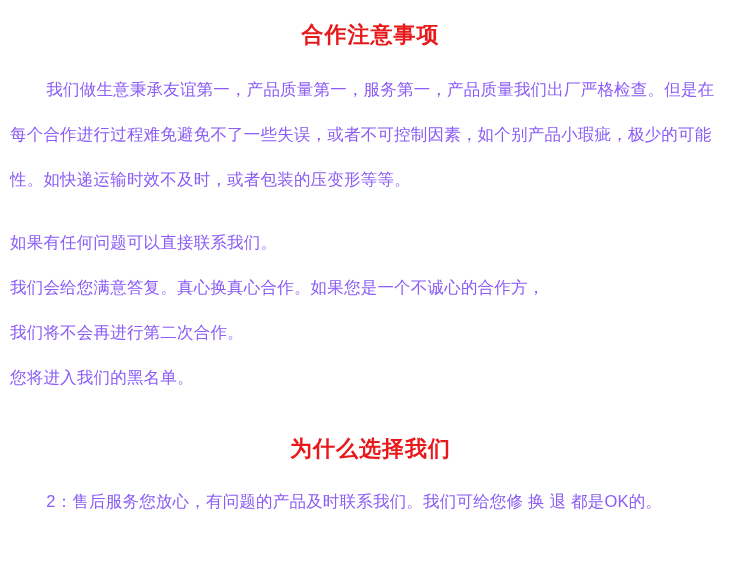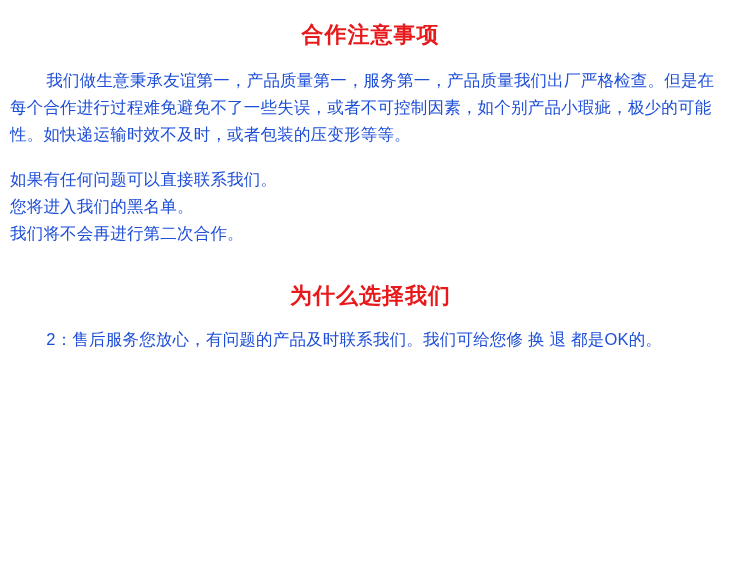--- a/index.html
+++ b/index.html
@@ -32,22 +32,22 @@
   .title-1 {
     margin-top: 6px;
     margin-bottom: 16px;
   }
   .title-2 {
     margin-top: 34px;
     margin-bottom: 14px;
   }
   .para {
     font-size: 16.5px;
-    line-height: 27px;
-    color: #1d4ed8;
+    line-height: 45px;
+    color: #8b5cf6;
     padding: 0 4px 0 2px;
     letter-spacing: 0.2px;
   }
   .indent {
     text-indent: 2.2em;
   }
   .block {
     margin: 0;
   }
   .gap-sm {
@@ -64,24 +64,25 @@
 <body>
 
 <div class="page">
 
   <h2 class="section-title title-1">合作注意事项</h2>
 
   <p class="para indent block">我们做生意秉承友谊第一，产品质量第一，服务第一，产品质量我们出厂严格检查。但是在每个合作进行过程难免避免不了一些失误，或者不可控制因素，如个别产品小瑕疵，极少的可能性。如快递运输时效不及时，或者包装的压变形等等。</p>
 
   <p class="para block gap-sm">如果有任何问题可以直接联系我们。</p>
 
+  <p class="para block">我们会给您满意答复。真心换真心合作。如果您是一个不诚心的合作方，</p>
+
+  <p class="para block">我们将不会再进行第二次合作。</p>
 
   <p class="para block">您将进入我们的黑名单。</p>
-
-  <p class="para block">我们将不会再进行第二次合作。</p>
 
   <h2 class="section-title title-2">为什么选择我们</h2>
 
 
 
   <p class="para indent block gap-md clip">2：售后服务您放心，有问题的产品及时联系我们。我们可给您修 换 退 都是OK的。</p>
 
 </div>
 
 </body></html>

